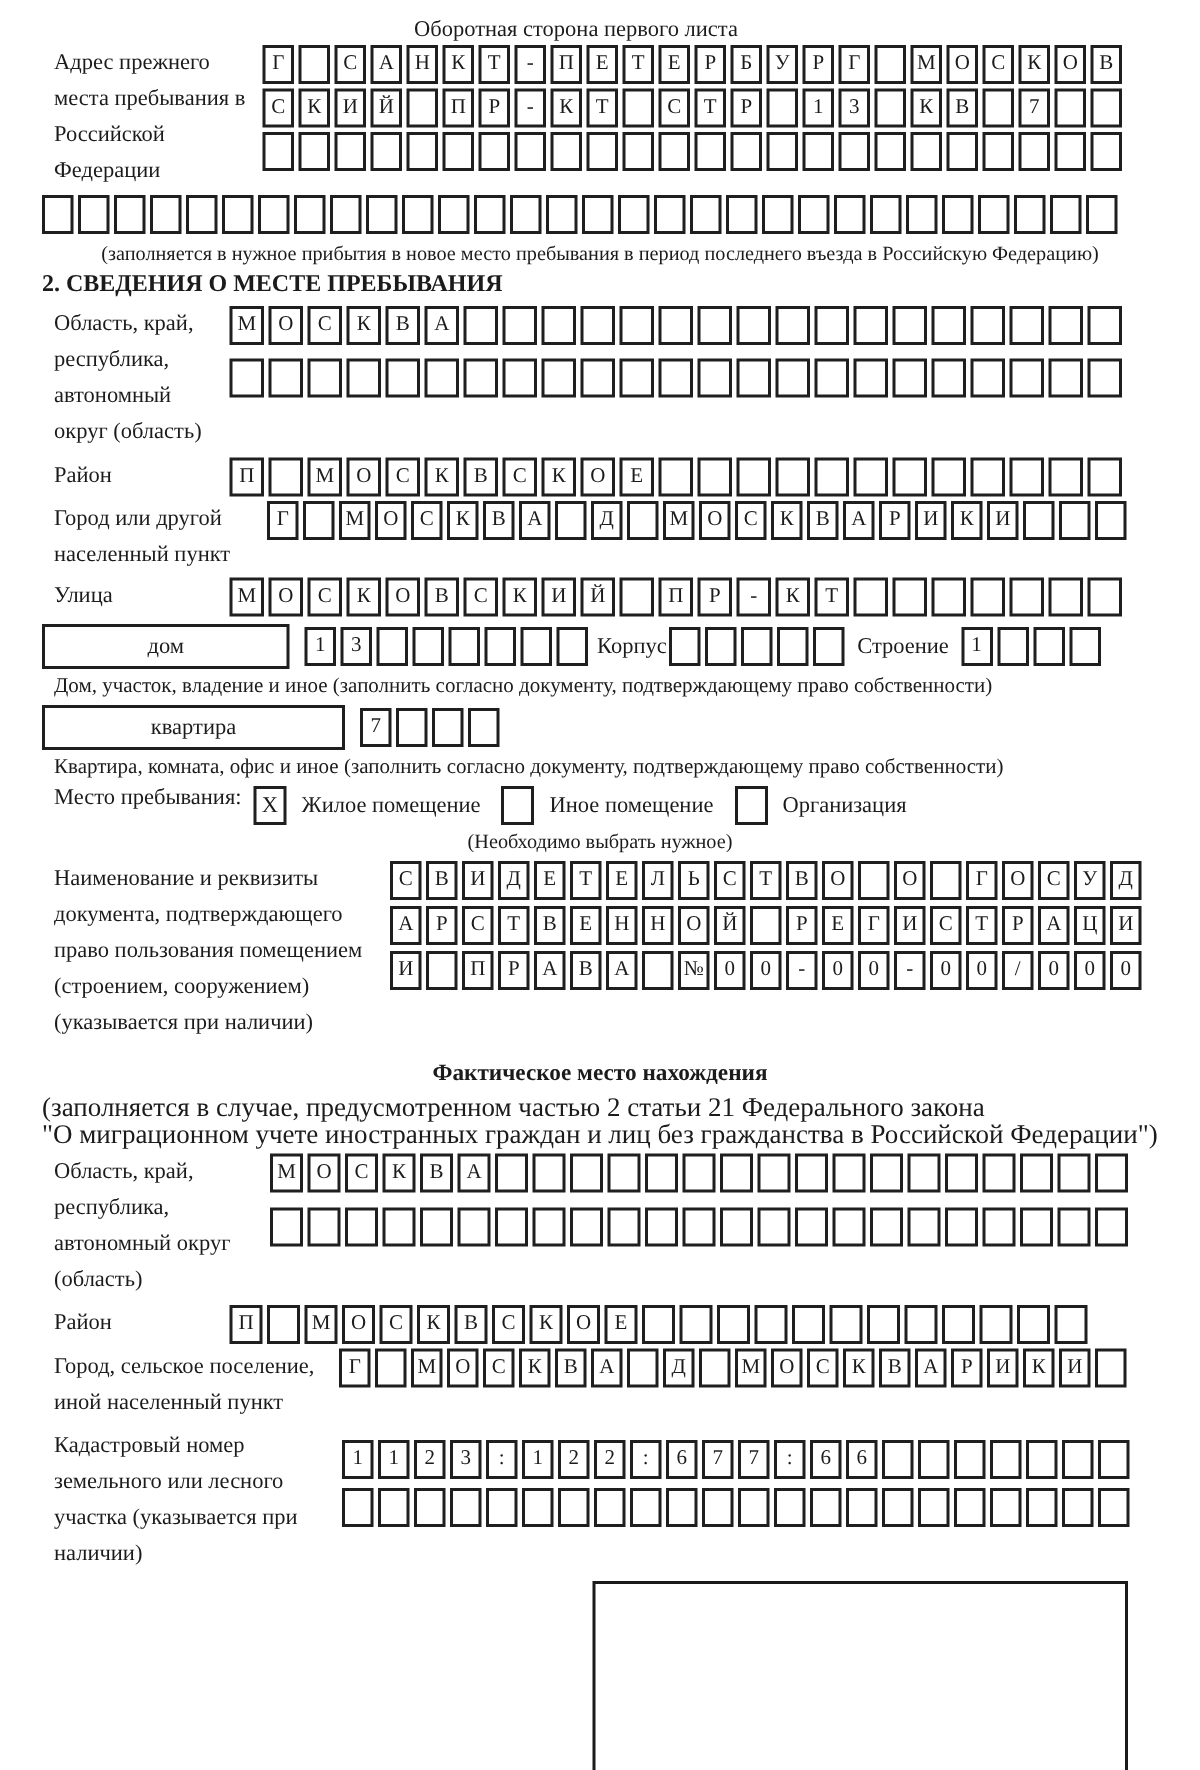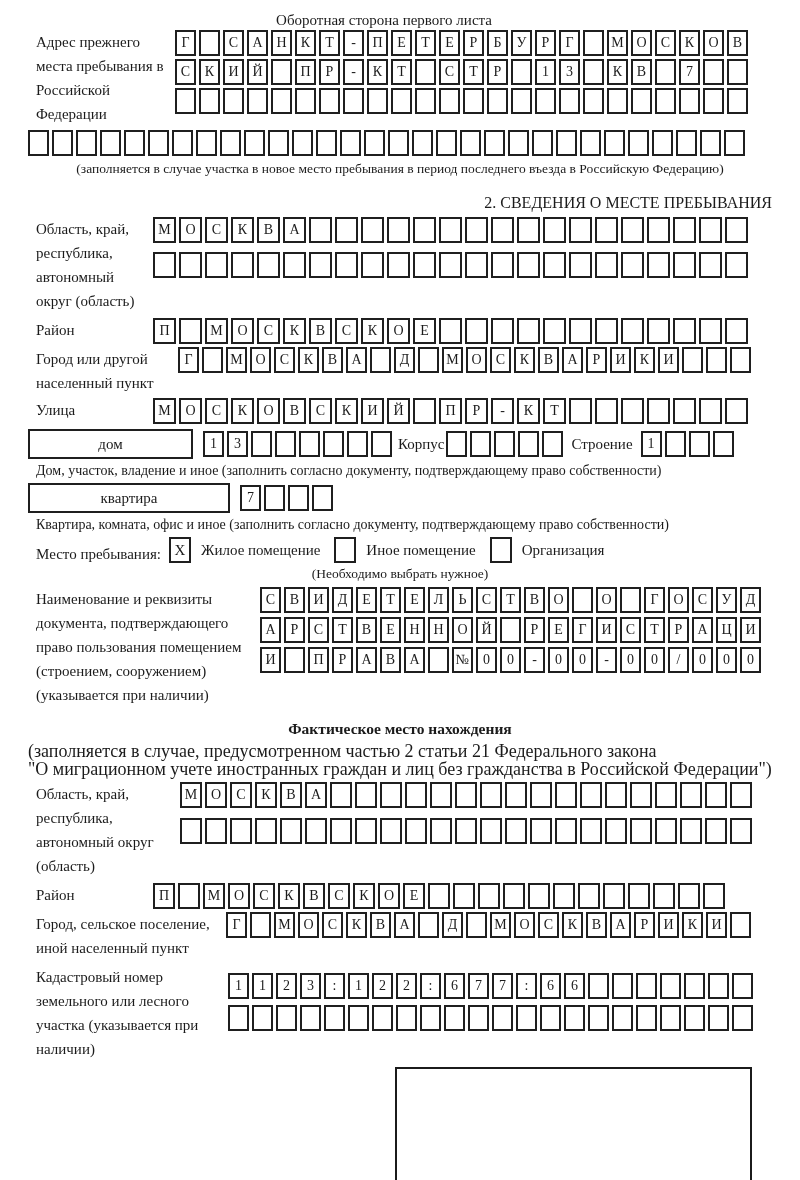--- a/index.html
+++ b/index.html
@@ -25,34 +25,34 @@
   .cell {
     flex:none; width:21px; height:26px; border:2px solid #1f1f1f;
     display:inline-flex; align-items:center; justify-content:center;
     font-size:14px; line-height:1; background:#fff;
   }
   .p26 .cell { width:23px; }
   .p25 .cell { width:22px; }
   .note { font-size:13.5px; line-height:17px; }
   .center { text-align:center; }
   .leftnote { font-size:14px; line-height:18px; padding-left:8px; }
-  .h2 { margin-top:16px; text-align:right; font-weight:normal; font-size:16px; line-height:20px; }
+  .h2 { margin-top:3px; text-align:left; font-weight:bold; font-size:16px; line-height:20px; }
   .h3 { margin-top:12px; text-align:center; font-weight:bold; font-size:15.5px; line-height:20px; }
   .factnote { font-size:18px; line-height:18px; text-align:left; }
   .fieldbox {
     flex:none; height:30px; border:2px solid #1f1f1f; background:#fff;
     display:flex; align-items:center; justify-content:center; font-size:15px;
   }
   .domrow { margin-top:5px; display:flex; align-items:center; }
   .inlbl { font-size:15px; flex:none; }
   .chk {
     flex:none; width:22px; height:26px; border:2px solid #1f1f1f;
     display:inline-flex; align-items:center; justify-content:center; font-size:15px; background:#fff;
   }
-  .mestorow { margin-top:3px; display:flex; align-items:flex-end; height:26px; padding-left:8px; font-size:15px; }
+  .mestorow { margin-top:3px; display:flex; align-items:flex-start; height:26px; padding-left:8px; font-size:15px; }
   .opt { display:inline-flex; align-items:center; gap:10px; margin-left:14px; }
   .stampbox { margin-top:6px; margin-left:367px; width:357px; height:170px; border:2px solid #1b1b1b; background:#fff; }
 </style>
 </head>
 <body>
 
 <div class="title">Оборотная сторона первого листа</div>
 
 <div class="group" style="">
   <div class="glabel w147">Адрес прежнего места пребывания в Российской Федерации</div>
@@ -162,21 +162,21 @@
     <span class="cell"></span>
     <span class="cell"></span>
     <span class="cell"></span>
     <span class="cell"></span>
     <span class="cell"></span>
     <span class="cell"></span>
     <span class="cell"></span>
     <span class="cell"></span>
     <span class="cell"></span>
   </div>
-<div class="note center" style="margin-top:4px">(заполняется в случае участка в новое место пребывания в период последнего въезда в Российскую Федерацию)</div>
+<div class="note center" style="margin-top:4px">(заполняется в нужное прибытия в новое место пребывания в период последнего въезда в Российскую Федерацию)</div>
 
 <div class="h2">2. СВЕДЕНИЯ О МЕСТЕ ПРЕБЫВАНИЯ</div>
 
 <div class="group" style="margin-top:4px">
   <div class="glabel w125">Область, край, республика, автономный округ (область)</div>
   <div class="rows g9">
     <div class="cellrow p26">
         <span class="cell">М</span>
         <span class="cell">О</span>
         <span class="cell">С</span>

